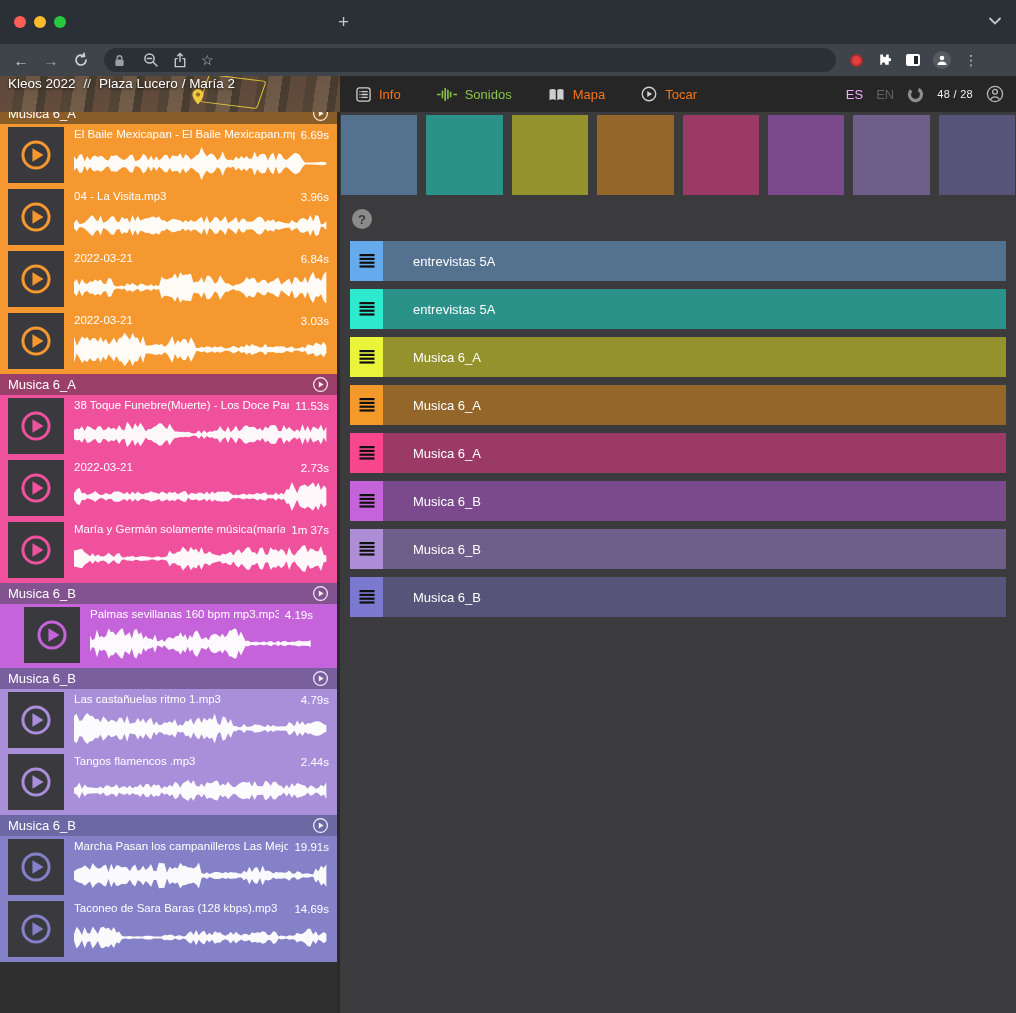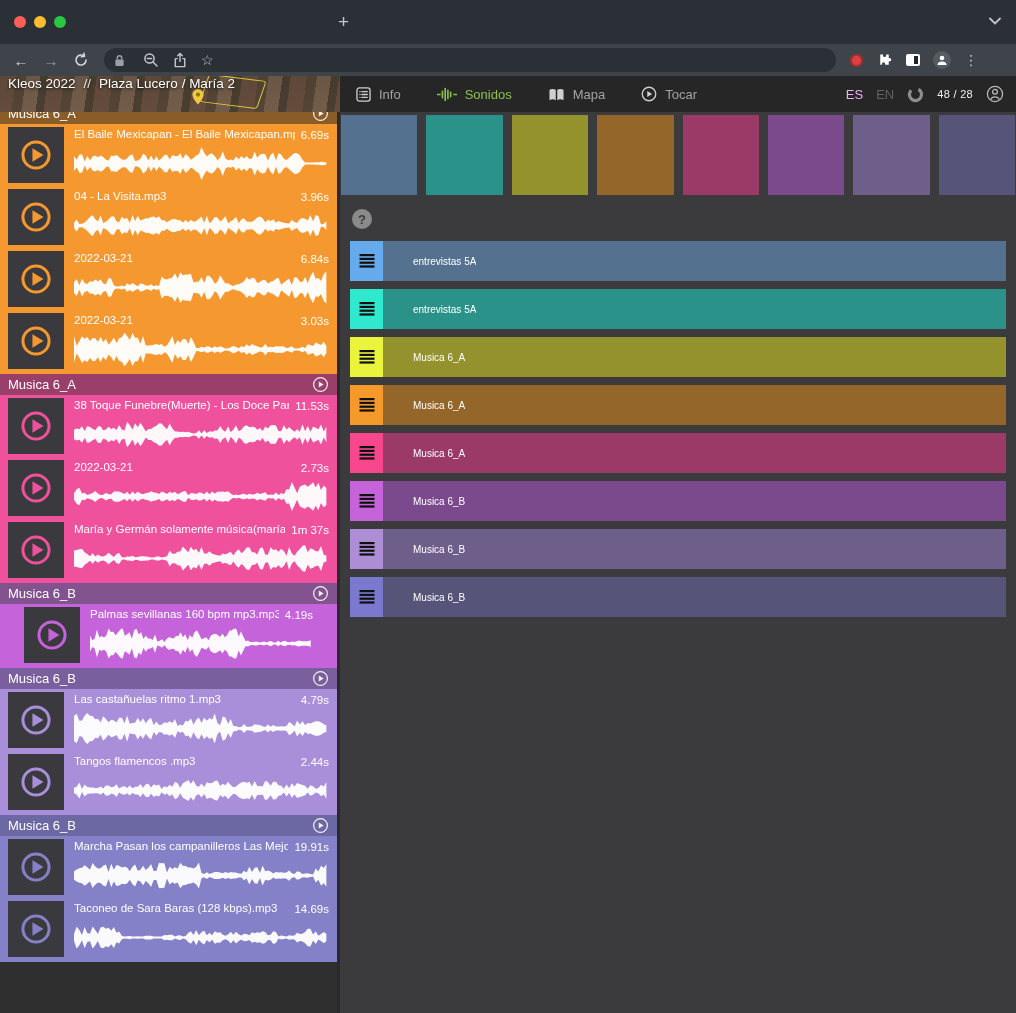--- a/index.html
+++ b/index.html
@@ -45,21 +45,21 @@
       repeating-linear-gradient(98deg,#8a6852 0 16px,#715c47 16px 26px,#a08066 26px 40px,#61523f 40px 48px),
       repeating-linear-gradient(12deg,rgba(92,104,62,.4) 0 22px,rgba(150,104,84,.3) 22px 48px,rgba(58,54,44,.35) 48px 70px),
       #7a6550;}
   .map-poly{position:absolute;left:204px;top:1px;width:56px;height:27px;border:1.5px solid #e8d23a;
             border-radius:3px;transform:rotate(7deg) skewX(-12deg);opacity:.9;}
   .map-pin{position:absolute;left:192px;top:13px;}
   .breadcrumb{position:absolute;left:8px;top:0;display:flex;gap:8px;align-items:baseline;
               color:#fff;font-size:13.5px;text-shadow:0 1px 3px rgba(0,0,0,.85);white-space:nowrap;}
   .breadcrumb .sep{opacity:.85;}
   .appnav{flex:1;background:#262626;display:flex;align-items:center;padding-left:16px;}
-  .nav-item{display:flex;align-items:center;gap:8px;margin-right:36px;color:#a3a3a3;font-size:13px;}
+  .nav-item{display:flex;align-items:center;gap:8px;margin-right:36px;color:#f97316;font-size:13px;}
   .nav-item.active{color:#8bc34a;}
   .nav-right{margin-left:auto;display:flex;align-items:center;gap:13px;padding-right:12px;}
   .lang{font-size:13px;color:#f0abfc;}
   .lang.dim{color:#616161;}
   .counter{font-size:11px;color:#efefef;letter-spacing:.3px;}
 
   
   .main{display:flex;height:901px;}
   .clips-col{width:340px;flex:none;background:#2f2f2f;overflow:hidden;border-right:3px solid #2a2a2a;box-sizing:border-box;}
   .sec-header{height:21px;display:flex;align-items:center;padding:0 8px;box-sizing:border-box;}
@@ -80,21 +80,21 @@
   .swatches{display:flex;gap:9px;padding:3px 1px 0 1px;height:80px;flex:none;}
   .swatch{flex:1;height:80px;}
   .help{display:flex;gap:10px;padding:13px 18px 6px 12px;align-items:flex-start;}
   .help-badge{width:20px;height:20px;border-radius:50%;background:#8a8a8a;color:#3a3a3a;font-size:13px;
               font-weight:bold;display:flex;align-items:center;justify-content:center;flex:none;margin-top:1px;}
   .help-text{color:#e3e3e3;font-size:13.5px;line-height:1.45;}
   .track-list{padding:6px 10px 0 10px;}
   .track-row{display:flex;height:40px;margin-bottom:8px;}
   .track-handle{width:33px;flex:none;display:flex;align-items:center;justify-content:center;}
   .track-body{flex:1;display:flex;align-items:center;min-width:0;}
-  .track-label{padding-left:30px;color:#fff;font-size:10px;white-space:nowrap;overflow:hidden;}
+  .track-label{padding-left:30px;color:#fff;font-size:13px;white-space:nowrap;overflow:hidden;}
   svg{display:block;}
 </style>
 </head>
 <body>
 <div class="stage">
 
 <div class="tabstrip">
   <div class="traffic">
     <div class="dot red"></div>
     <div class="dot yellow"></div>

